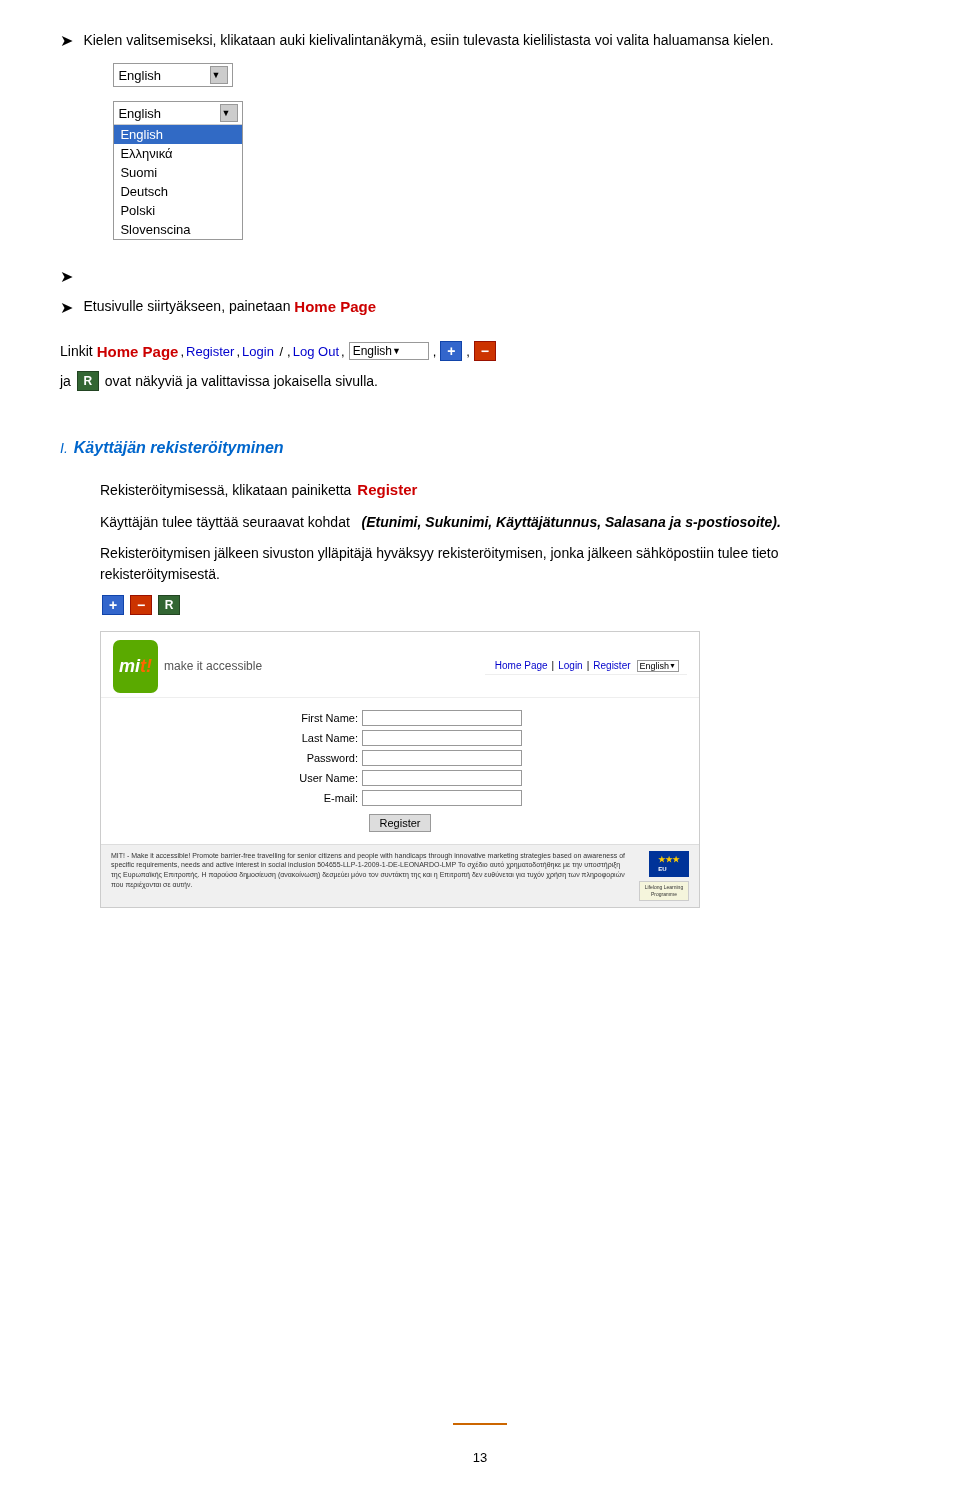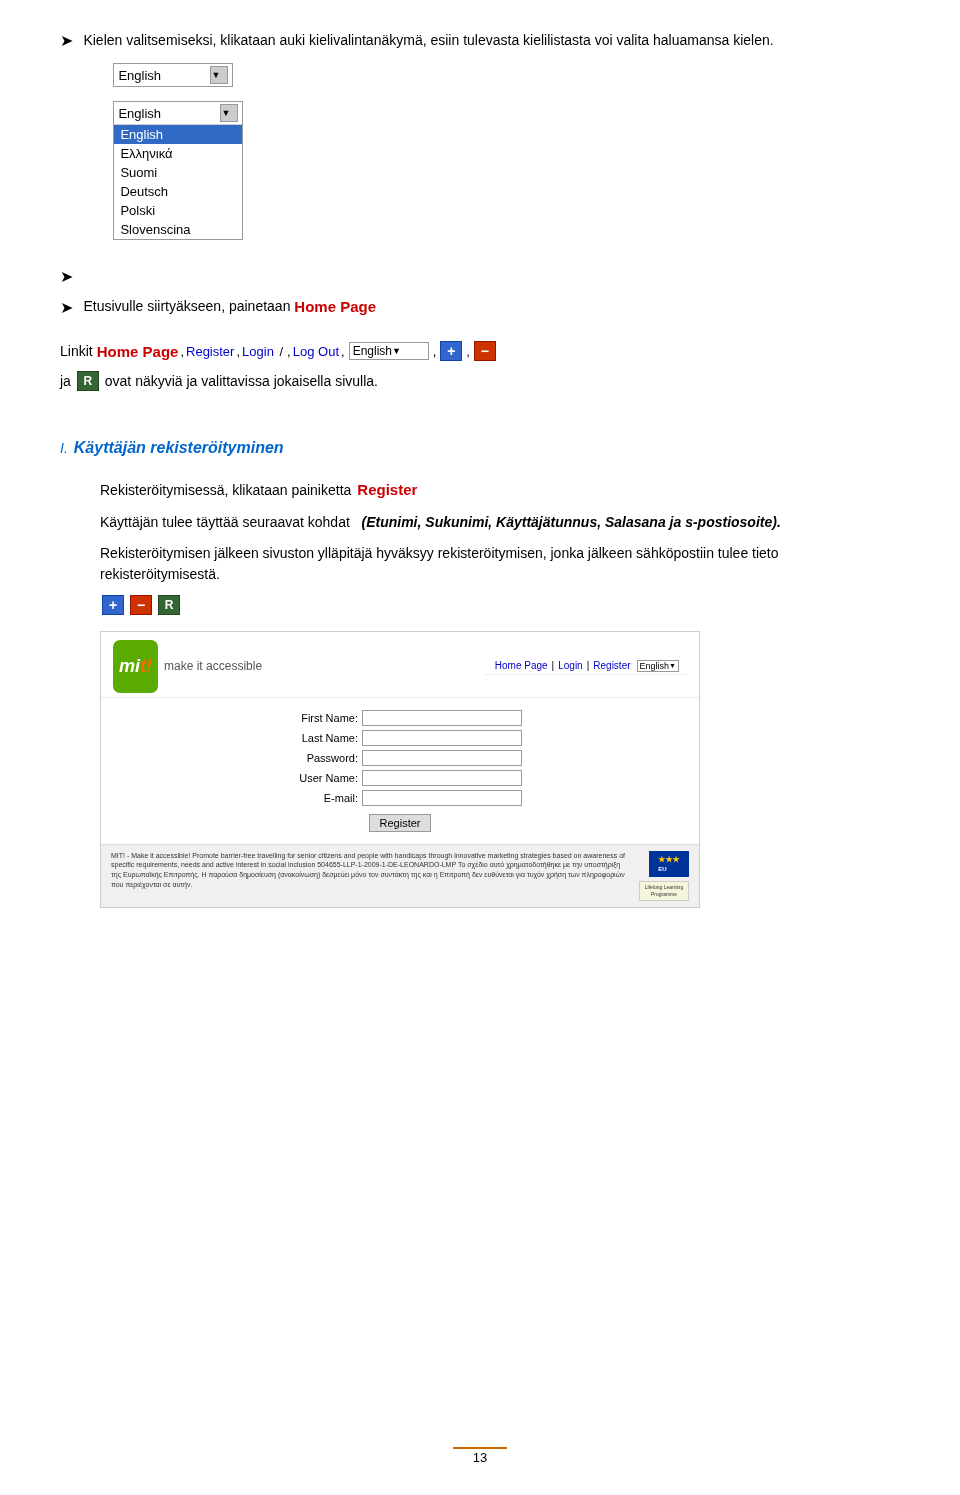--- a/index.html
+++ b/index.html
@@ -606,16 +606,16 @@
           </div>
         </div>
         <div class="ll-badge">Lifelong Learning Programme</div>
       </div>
     </div>
   </div>
 
 </div>
 
 <div class="page-footer">
-  <div style="border-top: 2px solid #cc6600; padding-top:0;">
+  <div style="border-top: 2px solid #cc6600; padding-top:24px;">
     <span class="page-number" style="border-top:none; color:#000;">13</span>
   </div>
 </div>
 
 </body></html>

